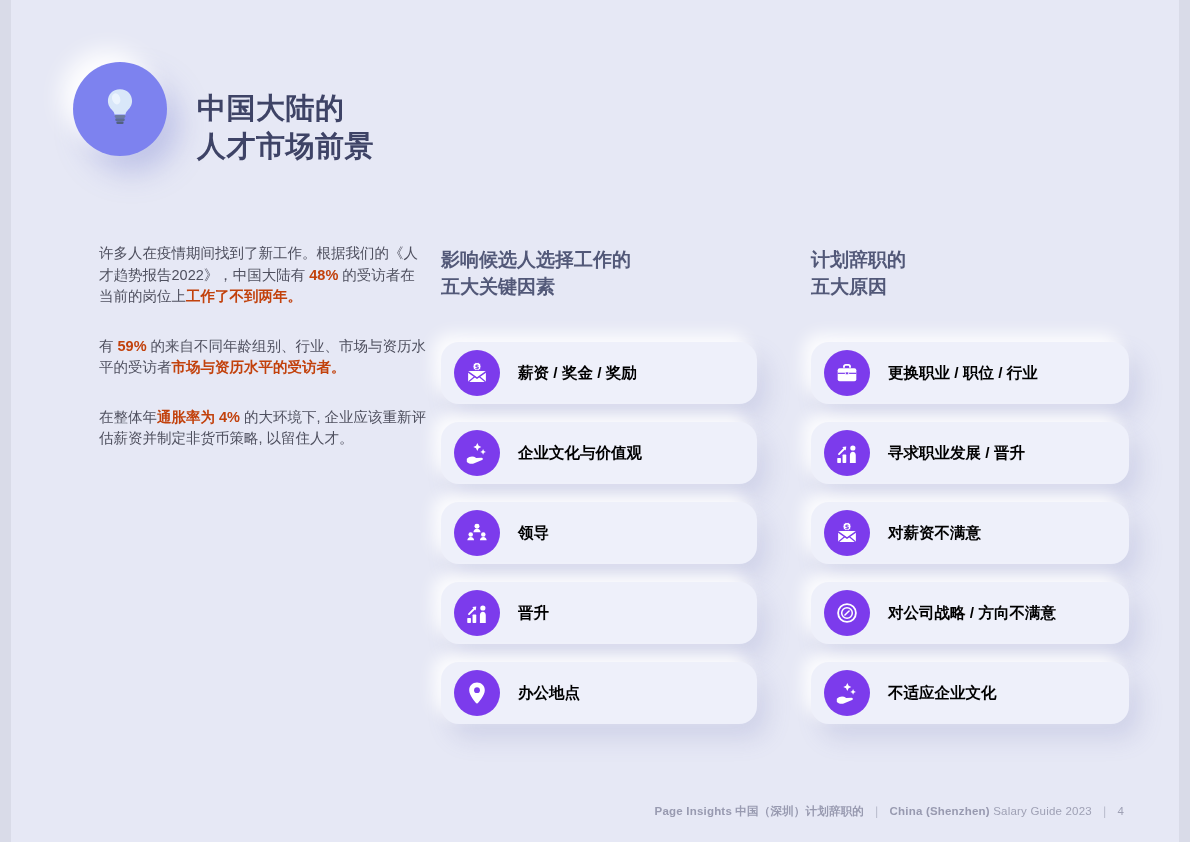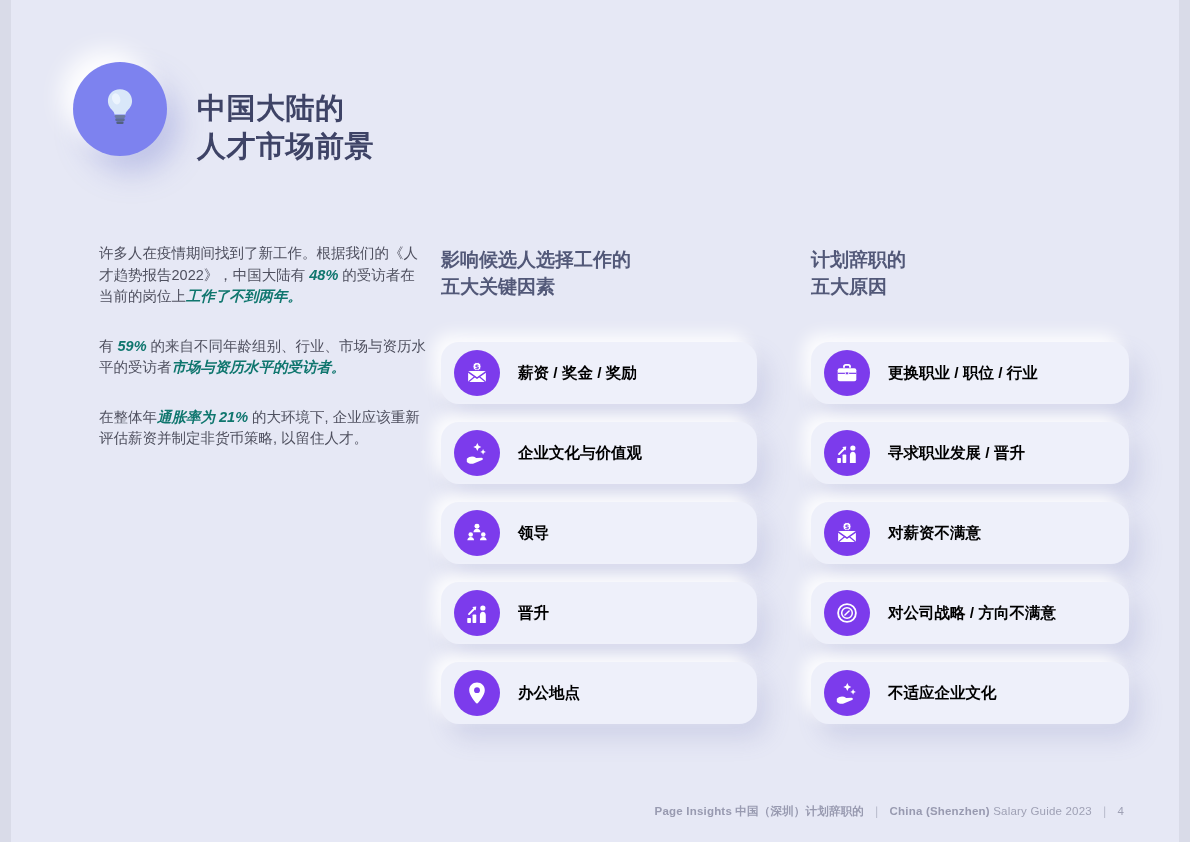--- a/index.html
+++ b/index.html
@@ -27,21 +27,21 @@
     position:absolute;left:186px;top:70px;
     font-size:29px;line-height:38px;font-weight:600;
     color:#3e4366;letter-spacing:0.5px;
   }
   
   .intro-col{
     position:absolute;left:88px;top:243px;width:330px;
     font-size:14.5px;line-height:21.5px;color:#4f505f;
   }
   .intro-col p{margin:0 0 28px 0;}
-  .intro-col b{font-weight:700;color:#0f766e;font-style:italic;}
+  .intro-col b{font-weight:700;color:#c2410c;}
   
   .col{position:absolute;top:246px;}
   .col-factors{left:430px;width:316px;}
   .col-reasons{left:800px;width:318px;}
   .col-heading{
     font-size:19px;line-height:27px;font-weight:600;
     color:#525878;margin:0 0 42px 0;
   }
   .pill-list{display:flex;flex-direction:column;gap:18px;}
   .pill{
@@ -86,21 +86,21 @@
     </span>
   </div>
   <h1 class="page-title">
     <span>中国大陆的</span><br>
     <span>人才市场前景</span>
   </h1>
 
   <div class="intro-col" id="intro-col">
       <p><span>许多人在疫情期间找到了新工作。根据我们的《人才趋势报告2022》，中国大陆有 </span><b>48%</b><span> 的受访者在当前的岗位上</span><b>工作了不到两年。</b></p>
       <p><span>有 </span><b>59%</b><span> 的来自不同年龄组别、行业、市场与资历水平的受访者</span><b>市场与资历水平的受访者。</b></p>
-      <p><span>在整体年</span><b>通胀率为 21%</b><span> 的大环境下, 企业应该重新评估薪资并制定非货币策略, 以留住人才。</span></p>
+      <p><span>在整体年</span><b>通胀率为 4%</b><span> 的大环境下, 企业应该重新评估薪资并制定非货币策略, 以留住人才。</span></p>
     </div>
 
   <div class="col col-factors">
     <h2 class="col-heading">
       <span>影响候选人选择工作的</span><br>
       <span>五大关键因素</span>
     </h2>
     <div class="pill-list" id="factors-list">
         <div class="pill">
           <span class="pill-icon">

